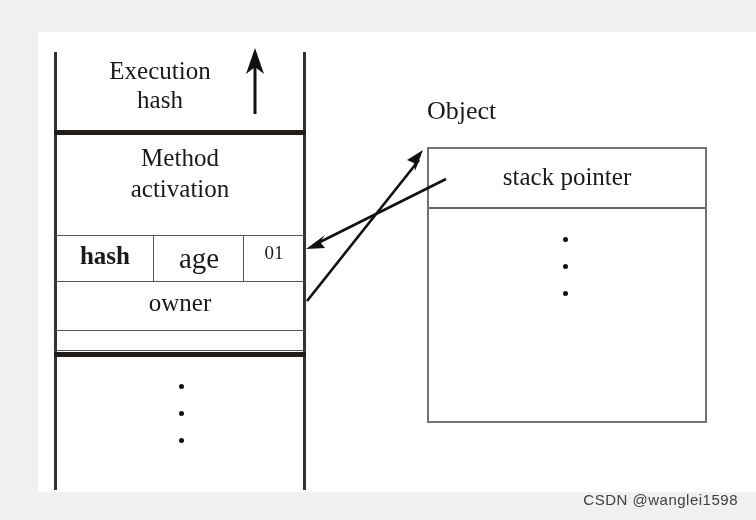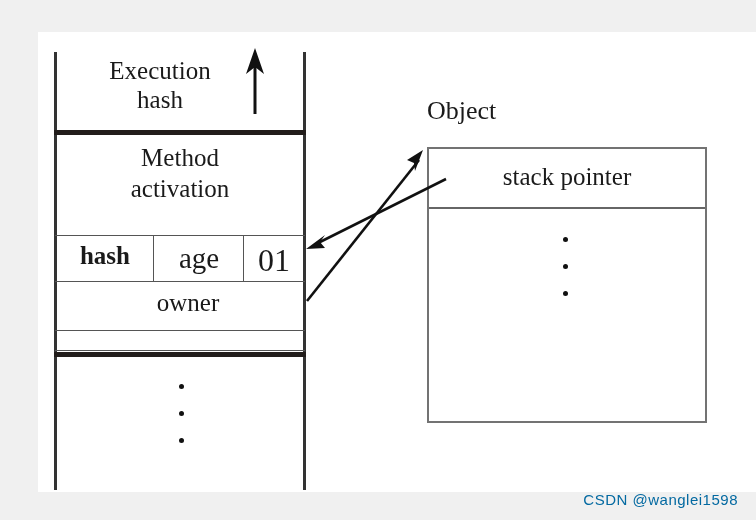--- a/index.html
+++ b/index.html
@@ -95,22 +95,22 @@
   #method-activation-label {
     left: 1px;
     top: 90px;
     width: 250px;
     font-size: 25px;
     line-height: 31px;
   }
 
   #hash-label { left: 2px;   top: 190px; width: 98px;  font-size: 25px; font-weight: bold; }
   #age-label  { left: 100px; top: 190px; width: 90px;  font-size: 29px; }
-  #bits-label { left: 190px; top: 190px; width: 60px;  font-size: 32px; }
-  #owner-label{ left: 9px;   top: 237px; width: 250px; font-size: 25px; }
+  #bits-label { left: 190px; top: 190px; width: 60px;  font-size: 19px; }
+  #owner-label{ left: 1px;   top: 237px; width: 250px; font-size: 25px; }
 
   
   .vdots {
     position: absolute;
     width: 6px;
   }
   .vdots i {
     display: block;
     width: 5px;
     height: 5px;
@@ -166,21 +166,21 @@
     pointer-events: none;
   }
 
   
   #watermark {
     position: absolute;
     right: 18px;
     bottom: 12px;
     font-family: "Liberation Sans", sans-serif;
     font-size: 15px;
-    color: #0369a1;
+    color: #404040;
     letter-spacing: 0.5px;
     white-space: nowrap;
   }
 </style>
 </head>
 <body>
 
 <div id="stage">
 
   <div id="canvas">

